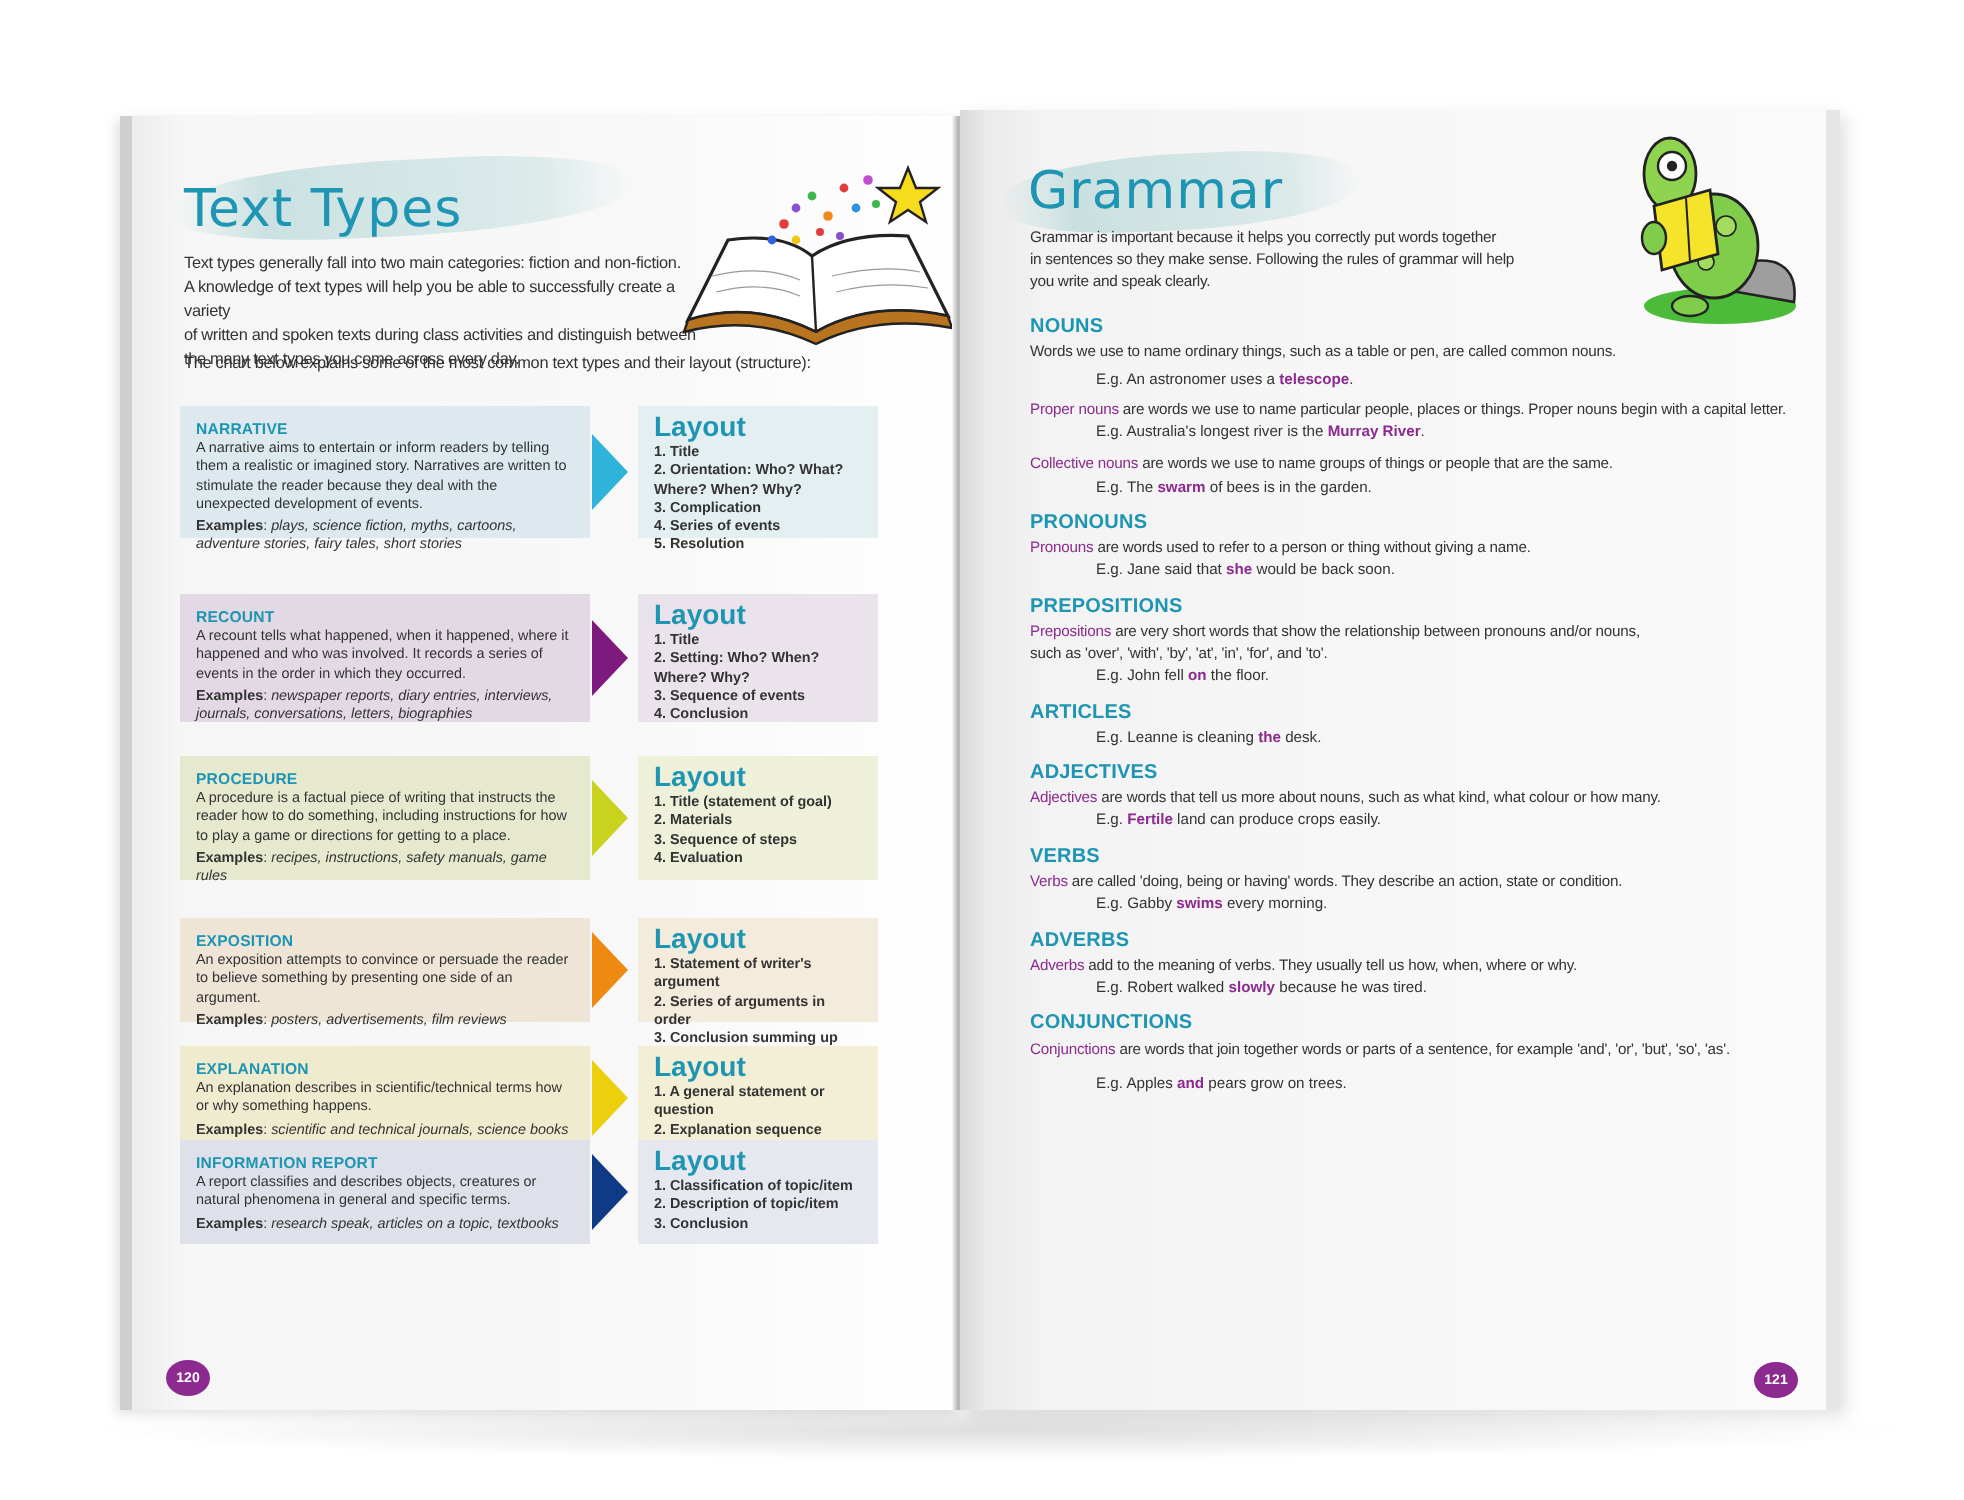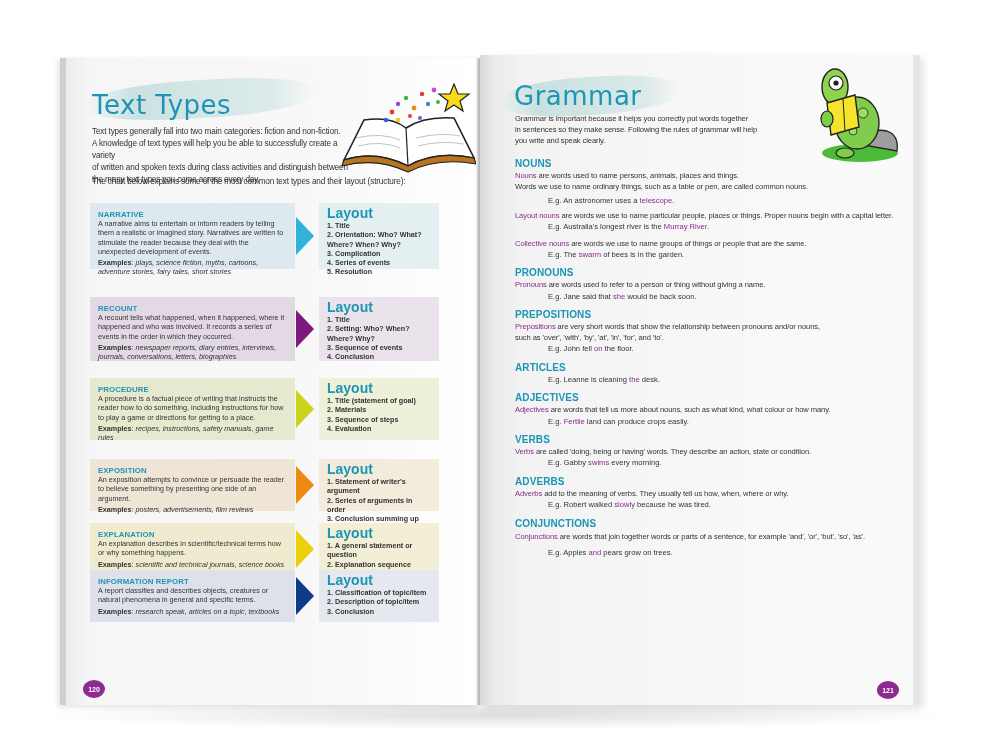--- a/index.html
+++ b/index.html
@@ -75,21 +75,21 @@
     background: #8c2a8f; color: #fff; font-size: 7px; font-weight: bold;
     display: flex; align-items: center; justify-content: center;
   }
 
   
   .g-content { position: absolute; left: 35px; top: 97px; width: 390px; }
   .g-head { color: #1d95b3; font-weight: bold; font-size: 10px; margin-top: 6px; margin-bottom: 1px; letter-spacing: 0.1px; }
   .g-line { font-size: 7.6px; line-height: 11.2px; color: #333; letter-spacing: -0.1px; }
   .g-eg { padding-left: 33px; font-size: 7.6px; line-height: 12.5px; color: #333; margin-bottom: 2px; }
   .term { color: #8c2a8f; }
-  .hl { color: #8c2a8f; font-weight: normal; }
+  .hl { color: #8c2a8f; font-weight: bold; }
 
   .turtle { position: absolute; left: 325px; top: 10px; width: 100px; height: 100px; }
 </style>
 </head>
 <body>
 
 <div class="shadow-floor"></div>
 
 <div class="page-left">
   <div class="brush" style="left:20px;top:22px;width:230px;"></div>
@@ -255,24 +255,23 @@
 
   <div class="intro" style="left:35px;top:58px;width:300px;line-height:11px;font-size:7.7px;">
     <div>Grammar is important because it helps you correctly put words together</div>
     <div>in sentences so they make sense. Following the rules of grammar will help</div>
     <div>you write and speak clearly.</div>
   </div>
 
   <div class="g-content">
 
     <div class="g-head">NOUNS</div>
-    <div class="g-line"><span class="term">Nouns</span><span> are words used to name persons, animals, places and things.</span></div>
     <div class="g-line">Words we use to name ordinary things, such as a table or pen, are called common nouns.</div>
     <div class="g-eg" style="margin-top:3px;"><span>E.g. An astronomer uses a </span><span class="hl">telescope</span><span>.</span></div>
-    <div class="g-line"><span class="term">Layout nouns</span><span> are words we use to name particular people, places or things. Proper nouns begin with a capital letter.</span></div>
+    <div class="g-line"><span class="term">Proper nouns</span><span> are words we use to name particular people, places or things. Proper nouns begin with a capital letter.</span></div>
     <div class="g-eg"><span>E.g. Australia's longest river is the </span><span class="hl">Murray River</span><span>.</span></div>
     <div class="g-line" style="margin-top:4px;"><span class="term">Collective nouns</span><span> are words we use to name groups of things or people that are the same.</span></div>
     <div class="g-eg"><span>E.g. The </span><span class="hl">swarm</span><span> of bees is in the garden.</span></div>
 
     <div class="g-head">PRONOUNS</div>
     <div class="g-line"><span class="term">Pronouns</span><span> are words used to refer to a person or thing without giving a name.</span></div>
     <div class="g-eg"><span>E.g. Jane said that </span><span class="hl">she</span><span> would be back soon.</span></div>
 
     <div class="g-head">PREPOSITIONS</div>
     <div class="g-line"><span class="term">Prepositions</span><span> are very short words that show the relationship between pronouns and/or nouns,</span></div>

